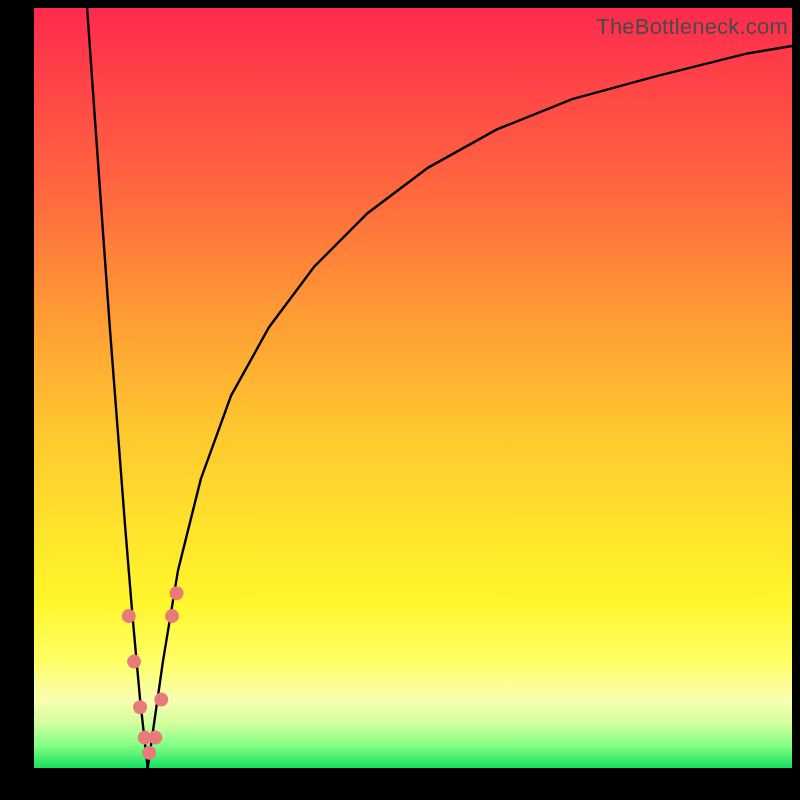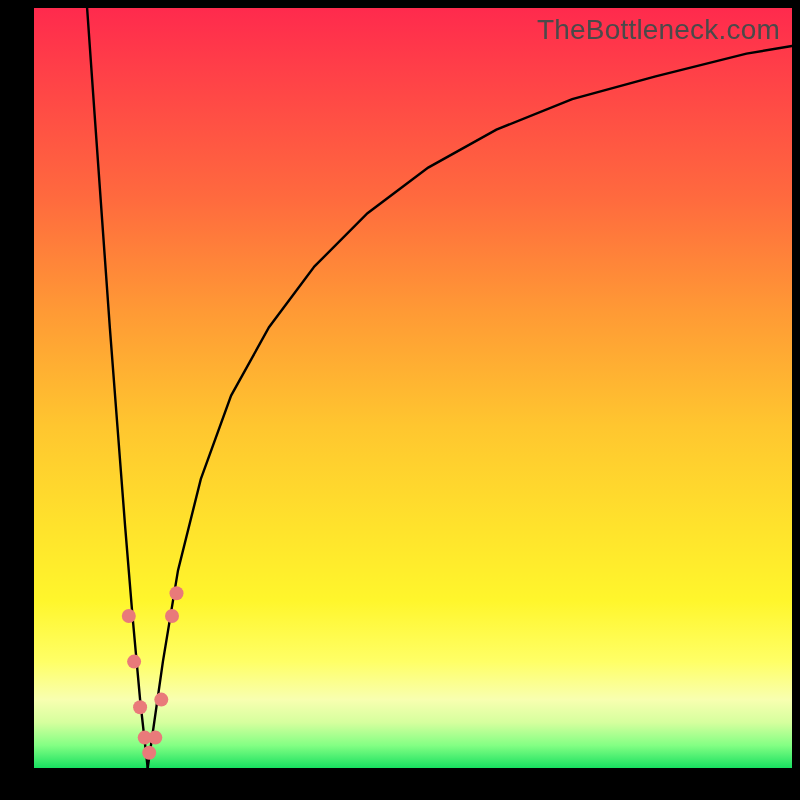--- a/index.html
+++ b/index.html
@@ -35,23 +35,23 @@
       #ffff66 86%,
       #f8ffb0 91%,
       #d6ff9e 94%,
       #84ff84 97%,
       #18e060 100%
     );
   }
   .watermark {
     position: absolute;
     top: 6px;
-    right: 12px;
+    right: 4px;
     color: #4a4a4a;
-    font-size: 28px;
+    font-size: 22px;
     font-weight: 500;
     letter-spacing: 0.2px;
     pointer-events: none;
   }
   svg.curve {
     position: absolute;
     left: 0;
     top: 0;
     width: 758px;
     height: 760px;

